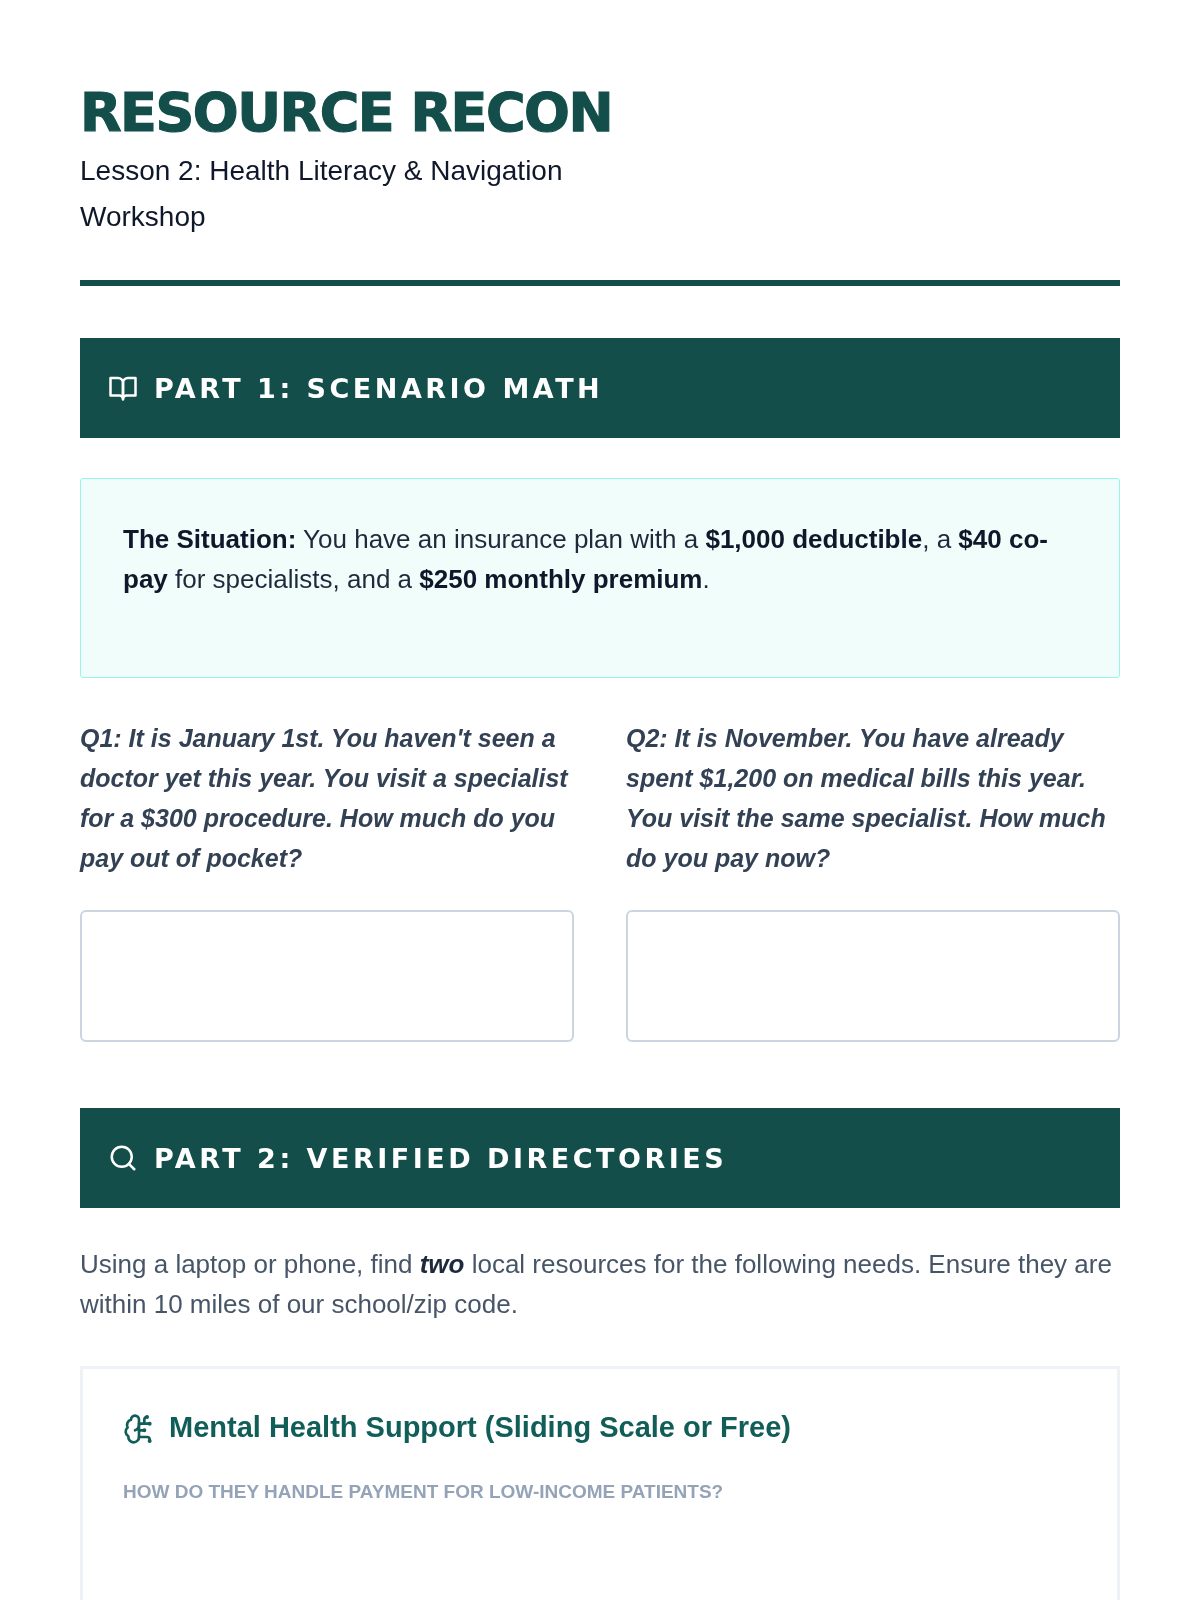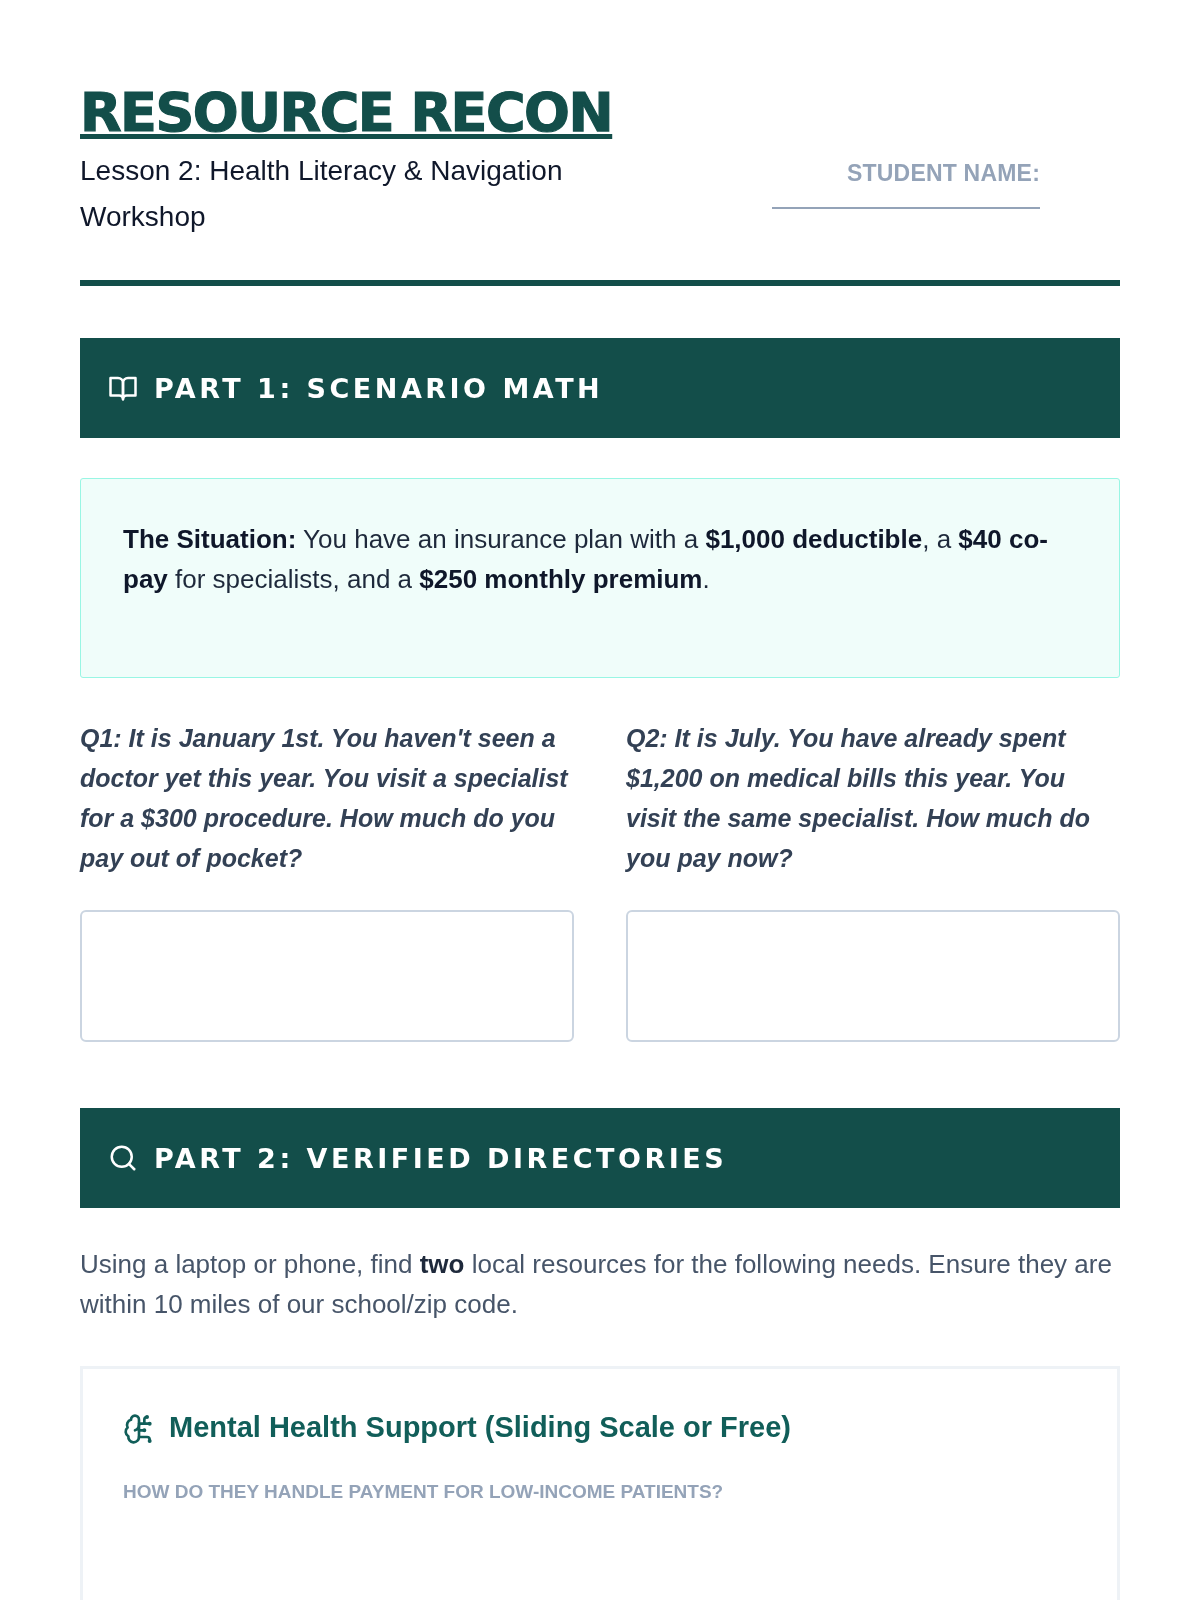--- a/index.html
+++ b/index.html
@@ -6,21 +6,21 @@
   html, body { width: 1200px; height: 1600px; background: #ffffff; overflow: hidden; }
   body { font-family: "Liberation Sans", "DejaVu Sans", sans-serif; color: #1e293b; }
   .page { position: relative; width: 1200px; padding: 0 80px 0 80px; }
 
   
   .header { position: relative; height: 290px; }
   .title {
     position: absolute; left: 0; top: 82px;
     font-family: "DejaVu Sans", sans-serif; font-weight: 900;
     font-size: 54px; letter-spacing: -1.5px; color: #134e4a;
-    line-height: 62px; text-decoration: underline; -webkit-text-stroke: 1.2px #134e4a;
+    line-height: 62px; -webkit-text-stroke: 1.2px #134e4a;
   }
   .subtitle {
     position: absolute; left: 0; top: 148px; width: 560px;
     font-size: 28px; line-height: 46px; color: #0f172a;
   }
   .student-block { position: absolute; right: 80px; top: 160px; width: 268px; }
   .student-label {
     text-align: right; font-weight: bold; font-size: 23px; color: #94a3b8;
     letter-spacing: 0.2px;
   }
@@ -58,21 +58,21 @@
     height: 180px;
   }
   .q-answer {
     margin-top: 12px; height: 132px; border: 2px solid #cbd5e1; border-radius: 6px; background: #fff;
   }
 
   
   .intro {
     margin-top: 36px; font-size: 26px; line-height: 40px; color: #475569;
   }
-  .intro b { color: #1e293b; }
+  .intro b { color: #1e293b; font-style: italic; }
 
   
   .card {
     margin-top: 42px; border: 3px solid #eef2f6; border-bottom: none;
     padding: 40px 40px 0 40px; height: 400px;
   }
   .card-title {
     display: flex; align-items: flex-end; font-weight: bold;
     font-size: 29px; color: #115e59; line-height: 36px;
   }
@@ -86,24 +86,20 @@
   .field-wide { margin-top: 36px; }
 </style>
 </head>
 <body>
 
 <div class="page">
 
   <div class="header">
     <h1 class="title">RESOURCE RECON</h1>
     <div class="subtitle">Lesson 2: Health Literacy &amp; Navigation Workshop</div>
-    <div class="student-block">
-      <div class="student-label">STUDENT NAME:</div>
-      <div class="student-line"></div>
-    </div>
     <div class="header-rule"></div>
   </div>
 
   <div class="banner banner-1">
     <span class="b-icon">
       <svg width="30" height="30" viewBox="0 0 24 24" fill="none" stroke="#ffffff" stroke-width="2" stroke-linecap="round" stroke-linejoin="round">
         <path d="M2 4h6a4 4 0 0 1 4 4v13a3 3 0 0 0-3-3H2z"></path>
         <path d="M22 4h-6a4 4 0 0 0-4 4v13a3 3 0 0 1 3-3h7z"></path>
       </svg>
     </span>
@@ -113,21 +109,21 @@
   <div class="situation">
     <b>The Situation:</b><span> You have an insurance plan with a </span><b>$1,000 deductible</b><span>, a </span><b>$40 co-pay</b><span> for specialists, and a </span><b>$250 monthly premium</b><span>.</span>
   </div>
 
   <div class="questions">
     <div class="q-col">
       <div class="q-text">Q1: It is January 1st. You haven't seen a doctor yet this year. You visit a specialist for a $300 procedure. How much do you pay out of pocket?</div>
       <div class="q-answer"></div>
     </div>
     <div class="q-col">
-      <div class="q-text">Q2: It is July. You have already spent $1,200 on medical bills this year. You visit the same specialist. How much do you pay now?</div>
+      <div class="q-text">Q2: It is November. You have already spent $1,200 on medical bills this year. You visit the same specialist. How much do you pay now?</div>
       <div class="q-answer"></div>
     </div>
   </div>
 
   <div class="banner banner-2">
     <span class="b-icon">
       <svg width="30" height="30" viewBox="0 0 24 24" fill="none" stroke="#ffffff" stroke-width="2" stroke-linecap="round" stroke-linejoin="round">
         <circle cx="11" cy="11" r="8"></circle>
         <path d="M21 21l-4.3-4.3"></path>
       </svg>

